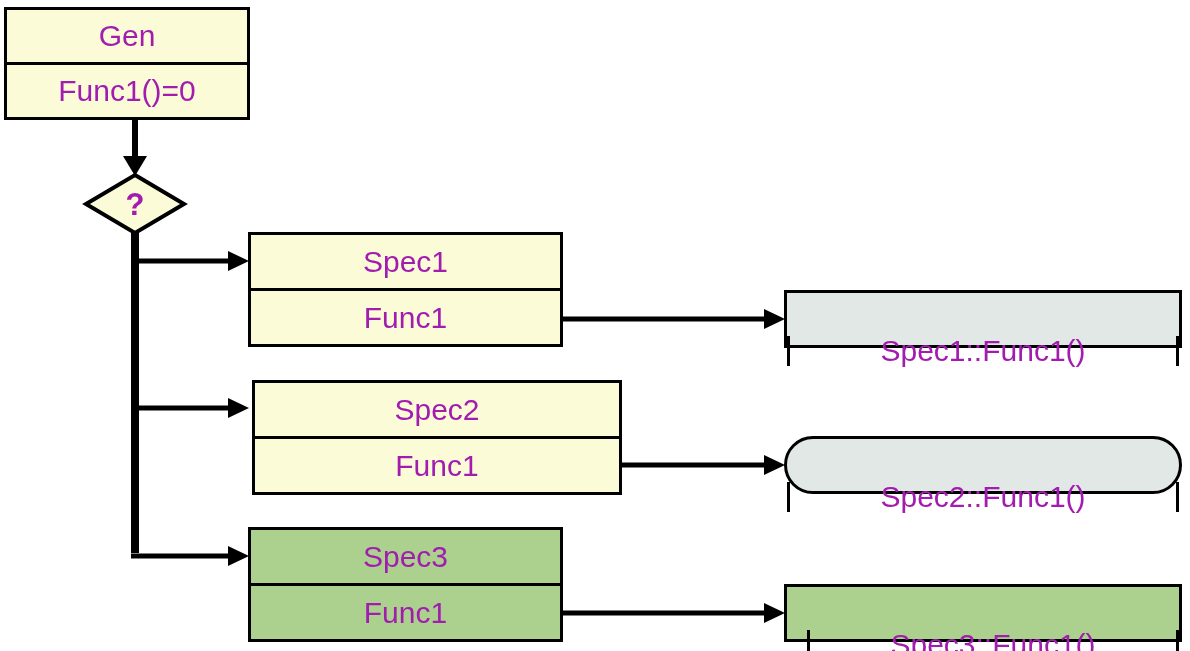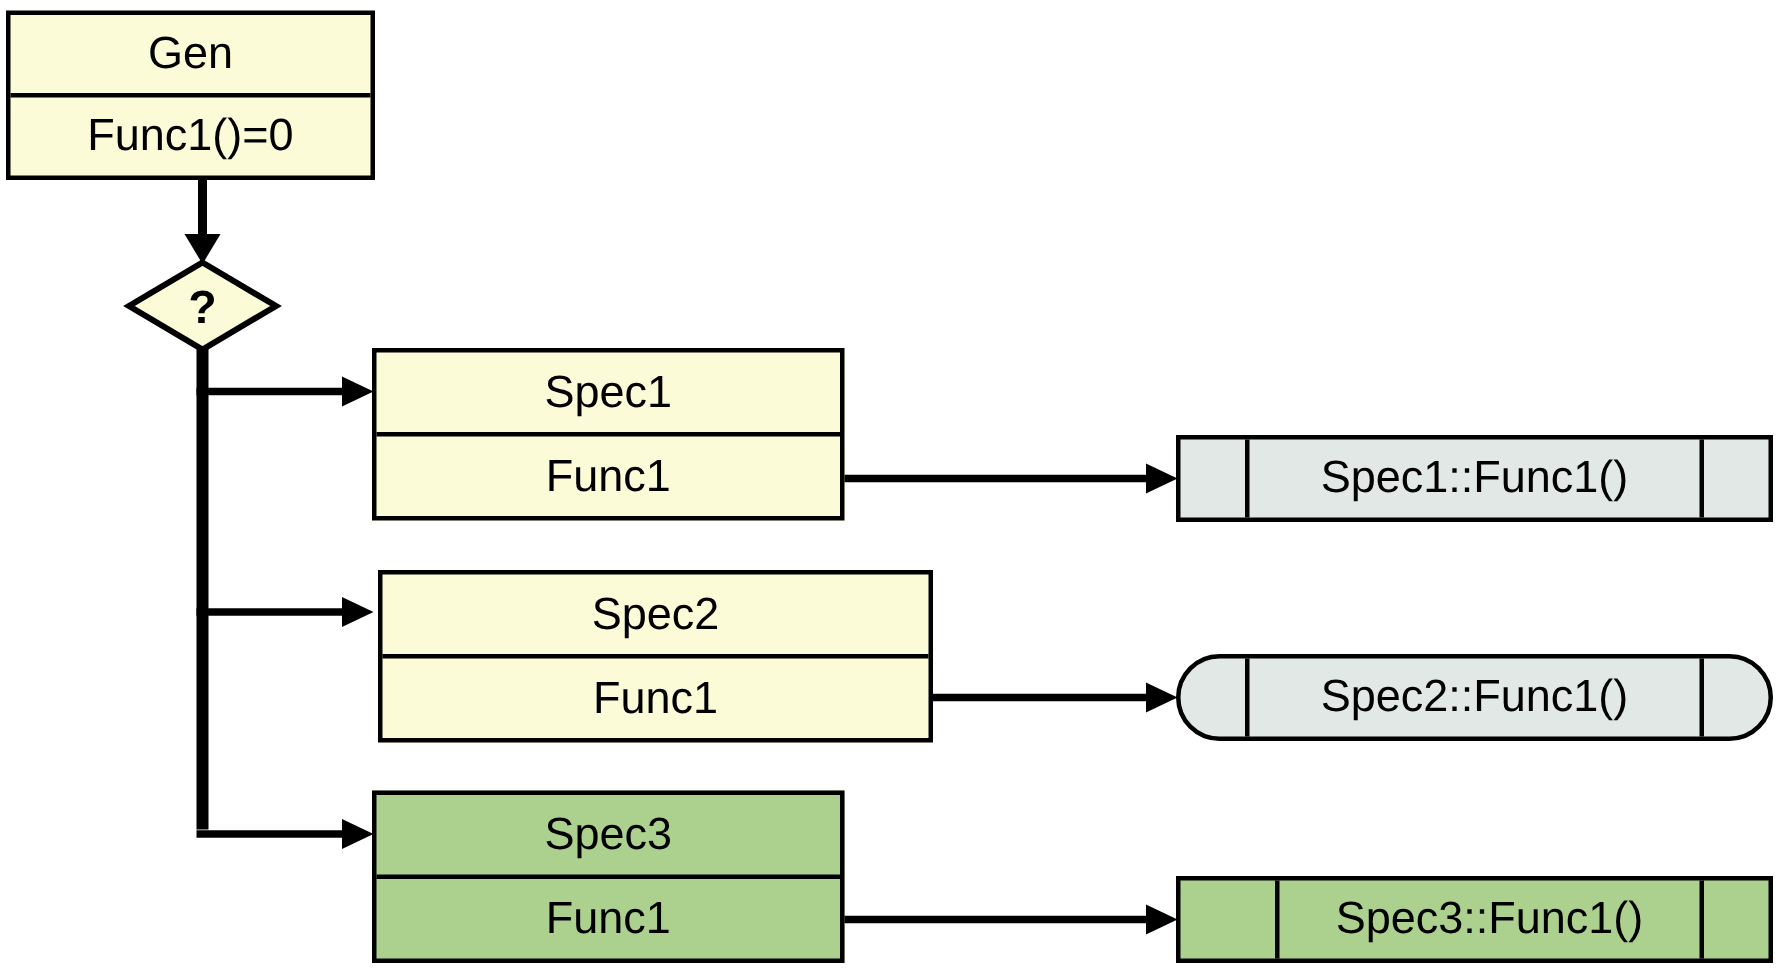--- a/index.html
+++ b/index.html
@@ -2,21 +2,21 @@
 <html><head>
 <meta charset="utf-8">
 <style>
   html, body { margin: 0; padding: 0; background: #ffffff; }
   .canvas {
     position: relative;
     width: 1190px;
     height: 651px;
     background: #ffffff;
     font-family: "Liberation Sans", sans-serif;
-    color: #000000;
+    color: #a21caf;
     overflow: hidden;
   }
   .connector-layer {
     position: absolute;
     left: 0; top: 0;
     width: 1190px; height: 651px;
   }
   
   .node {
     position: absolute;
@@ -34,21 +34,21 @@
     line-height: 1;
   }
   .node .row + .row { border-top: 3px solid #000000; }
 
   
   .vtable {
     position: absolute;
     border: 3px solid #000000;
     box-sizing: border-box;
     display: flex;
-    flex-direction: row;
+    flex-direction: column;
   }
   .vtable .cell-side { width: 43px; flex: 0 0 43px; }
   .vtable .cell-main {
     flex: 1;
     border-left: 3px solid #000000;
     border-right: 3px solid #000000;
     display: flex;
     align-items: center;
     justify-content: center;
     font-size: 30px;

